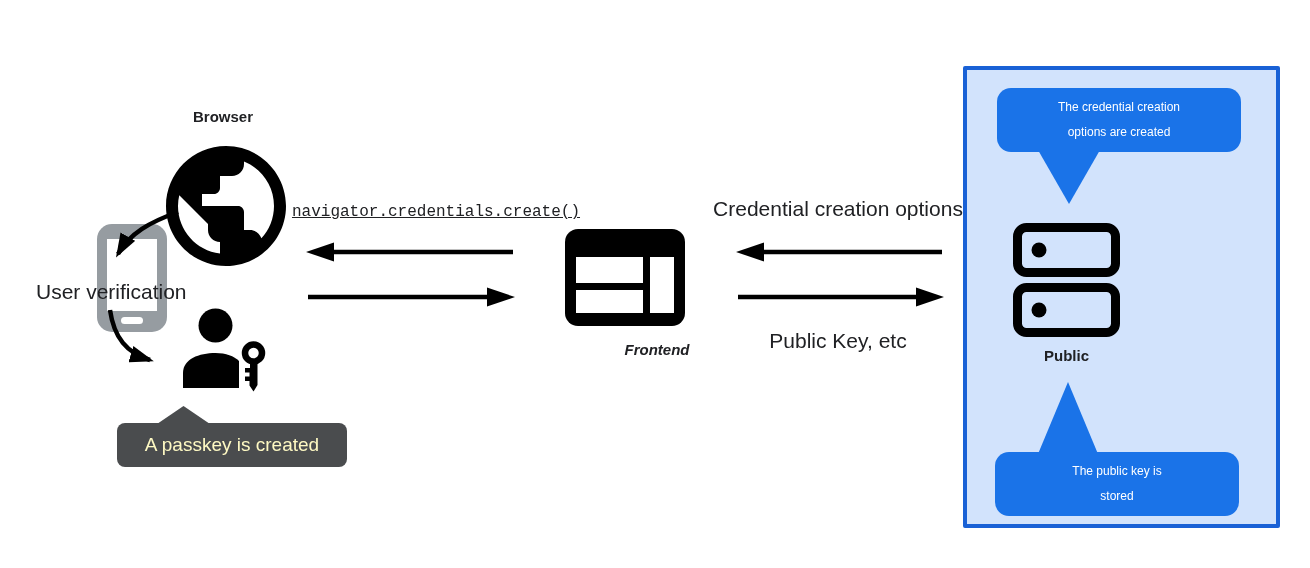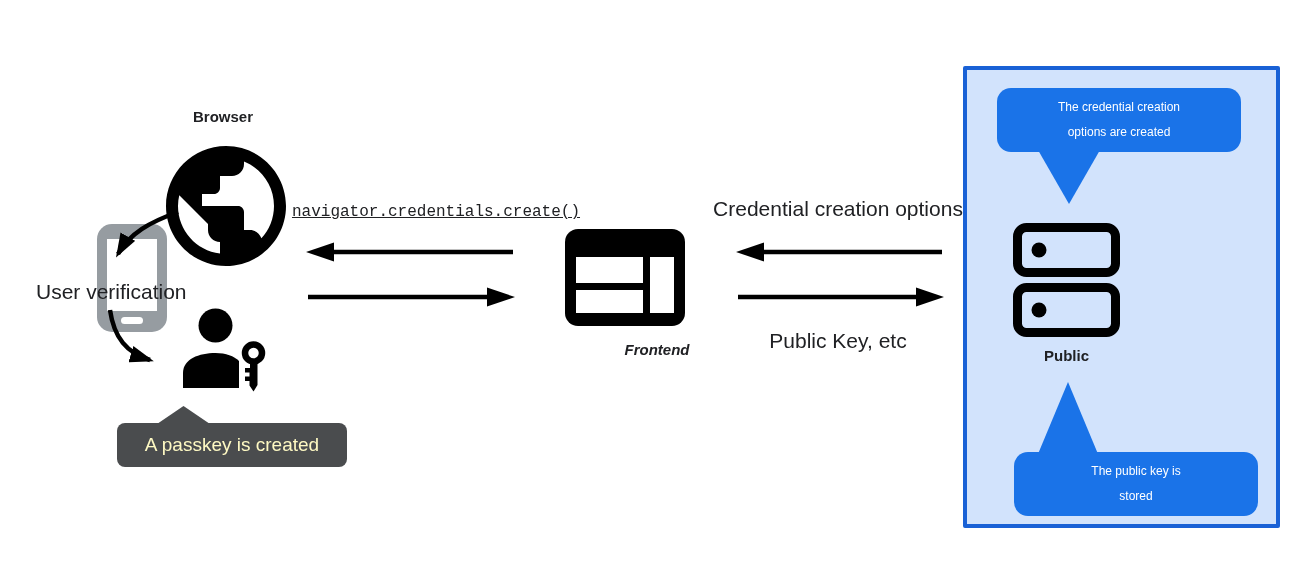--- a/index.html
+++ b/index.html
@@ -132,17 +132,17 @@
     <svg class="abs icon-svg" style="left:46px;top:153px;" width="107" height="114" viewBox="0 0 107 114" aria-hidden="true">
       <rect x="4.5" y="4.5" width="98" height="45" rx="9" fill="none" stroke="#000" stroke-width="9"></rect>
       <rect x="4.5" y="64.5" width="98" height="45" rx="9" fill="none" stroke="#000" stroke-width="9"></rect>
       <circle cx="26" cy="27" r="7.5" fill="#000"></circle>
       <circle cx="26" cy="87" r="7.5" fill="#000"></circle>
     </svg>
 
     <div class="abs lbl-bold center" style="left:41px;top:277px;width:117px;">Public</div>
 
     <div class="ptr-blue ptr-up" style="left:71px;top:312px;width:60px;height:72px;"></div>
-    <div class="tooltip-blue" style="left:47px;top:382px;">The public key is
+    <div class="tooltip-blue" style="left:28px;top:382px;">The public key is
 stored</div>
   </div>
 
 </div>
 
 </body></html>

